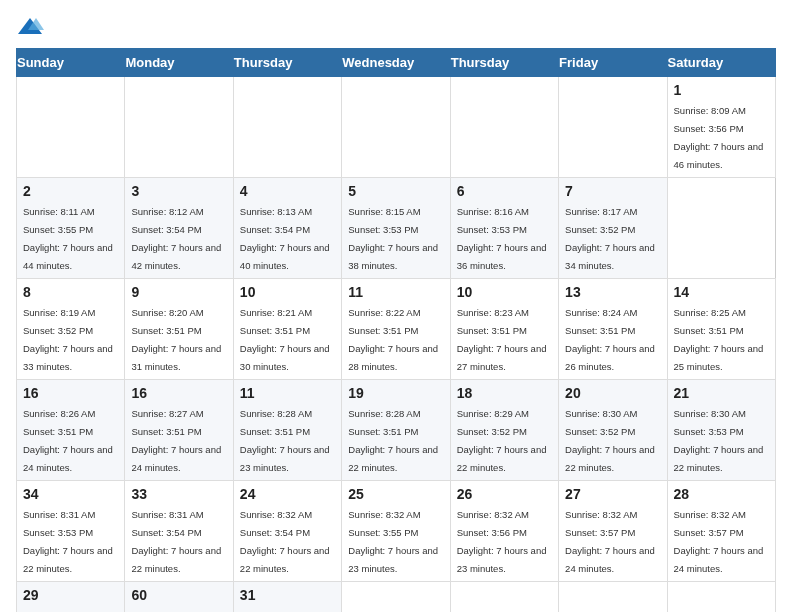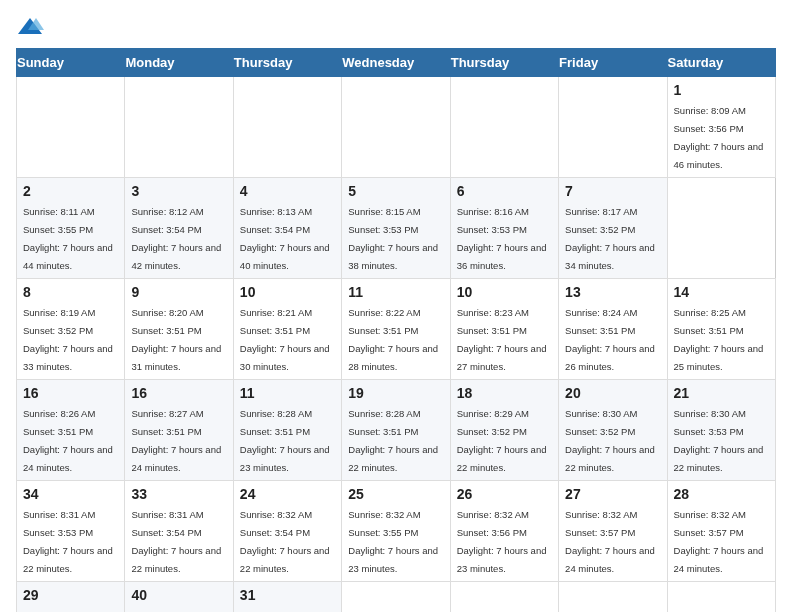--- a/index.html
+++ b/index.html
@@ -159,21 +159,21 @@
         <td><span class="day-num">34</span><span class="day-info">Sunrise: 8:31 AM<br>Sunset: 3:53 PM<br>Daylight: 7 hours and 22 minutes.</span></td>
         <td><span class="day-num">33</span><span class="day-info">Sunrise: 8:31 AM<br>Sunset: 3:54 PM<br>Daylight: 7 hours and 22 minutes.</span></td>
         <td><span class="day-num">24</span><span class="day-info">Sunrise: 8:32 AM<br>Sunset: 3:54 PM<br>Daylight: 7 hours and 22 minutes.</span></td>
         <td><span class="day-num">25</span><span class="day-info">Sunrise: 8:32 AM<br>Sunset: 3:55 PM<br>Daylight: 7 hours and 23 minutes.</span></td>
         <td><span class="day-num">26</span><span class="day-info">Sunrise: 8:32 AM<br>Sunset: 3:56 PM<br>Daylight: 7 hours and 23 minutes.</span></td>
         <td><span class="day-num">27</span><span class="day-info">Sunrise: 8:32 AM<br>Sunset: 3:57 PM<br>Daylight: 7 hours and 24 minutes.</span></td>
         <td><span class="day-num">28</span><span class="day-info">Sunrise: 8:32 AM<br>Sunset: 3:57 PM<br>Daylight: 7 hours and 24 minutes.</span></td>
       </tr>
       <tr>
         <td><span class="day-num">29</span><span class="day-info">Sunrise: 8:32 AM<br>Sunset: 3:58 PM<br>Daylight: 7 hours and 25 minutes.</span></td>
-        <td><span class="day-num">40</span><span class="day-info">Sunrise: 8:32 AM<br>Sunset: 3:59 PM<br>Daylight: 7 hours and 26 minutes.</span></td>
+        <td><span class="day-num">60</span><span class="day-info">Sunrise: 8:32 AM<br>Sunset: 3:59 PM<br>Daylight: 7 hours and 26 minutes.</span></td>
         <td><span class="day-num">31</span><span class="day-info">Sunrise: 8:32 AM<br>Sunset: 4:00 PM<br>Daylight: 7 hours and 27 minutes.</span></td>
         <td class="empty-cell"></td>
         <td class="empty-cell"></td>
         <td class="empty-cell"></td>
         <td class="empty-cell"></td>
       </tr>
     </tbody>
 </table>
 
 </body></html>

